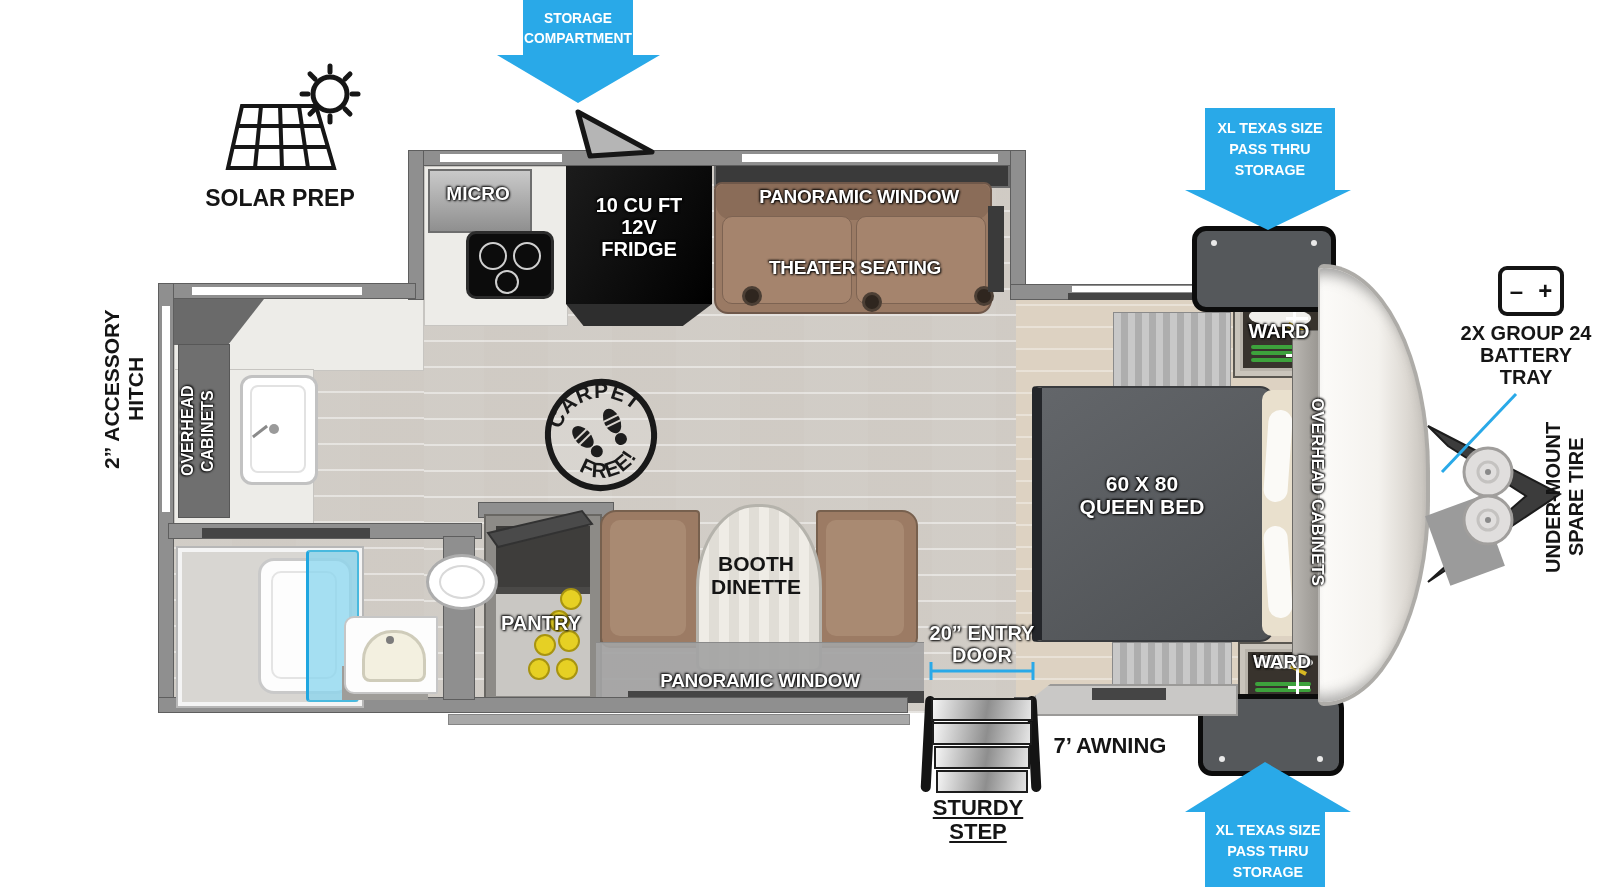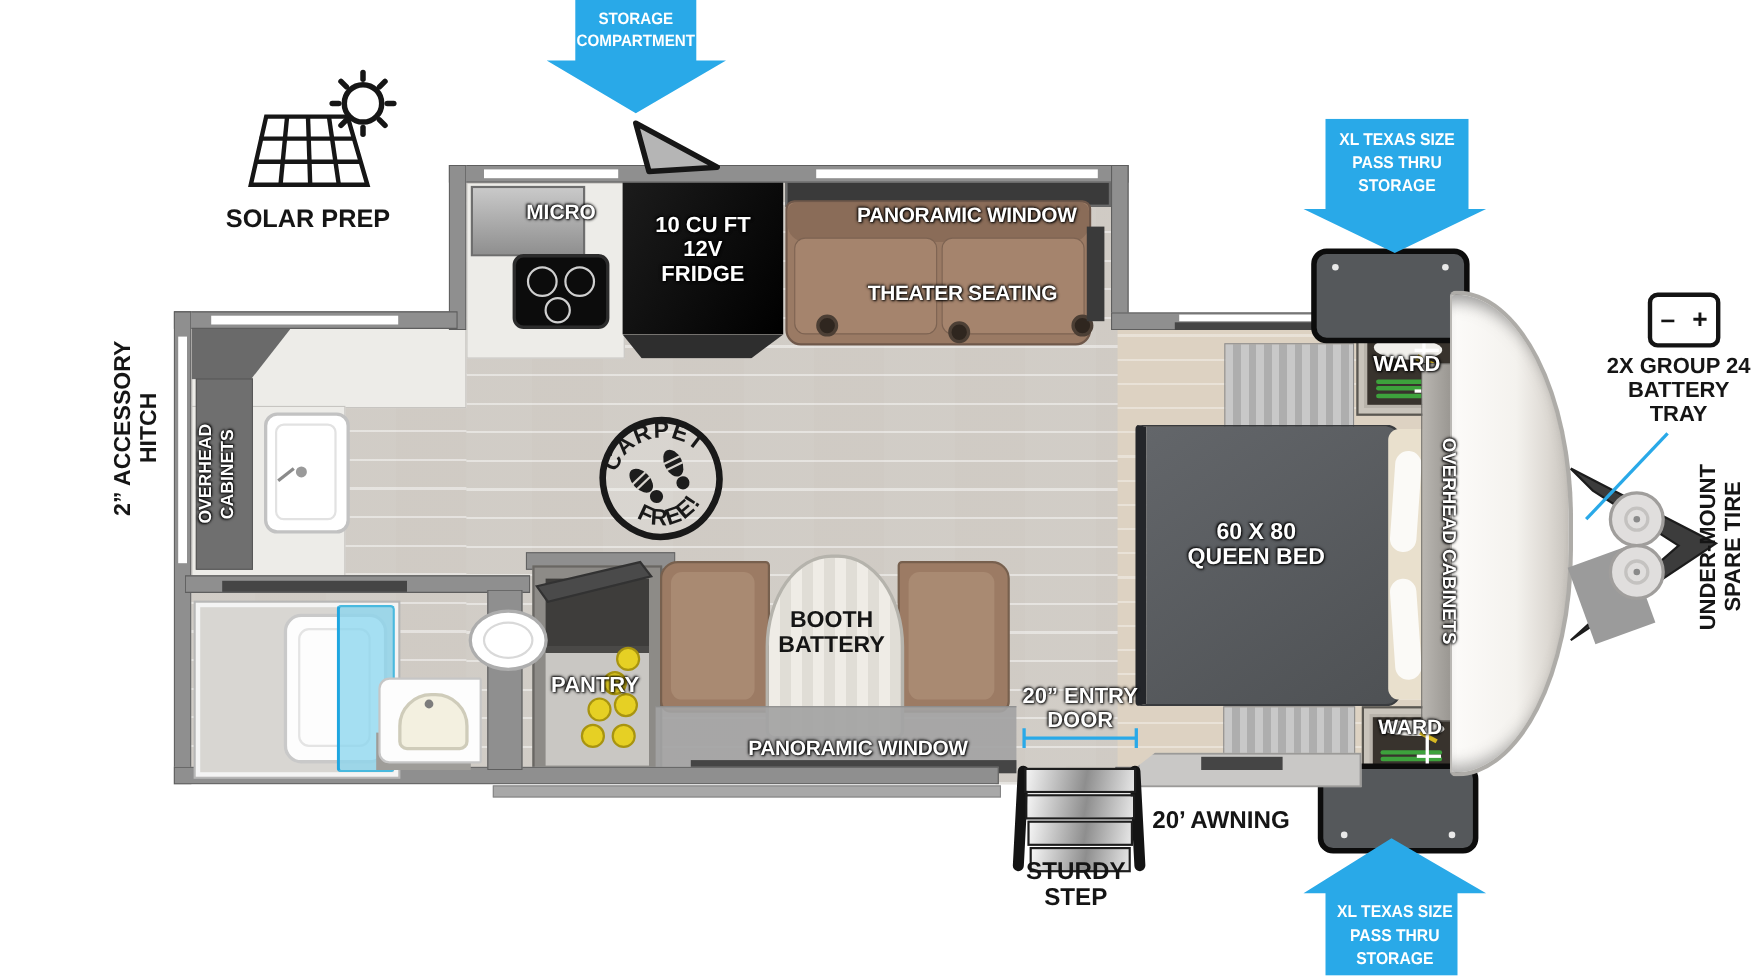--- a/index.html
+++ b/index.html
@@ -16,21 +16,21 @@
   .wall{position:absolute;background:#8f8f8f;box-shadow:inset 0 0 0 1px #5e5e5e;}
   .slot{position:absolute;background:#fff;}
   .dslot{position:absolute;background:#454545;}
   
   .lbl{position:absolute;font-weight:900;text-align:center;white-space:pre-line;line-height:1.1;
        color:#151515;transform-origin:center;}
   .wlbl{position:absolute;font-weight:900;text-align:center;white-space:pre-line;line-height:1.1;color:#fff;
        text-shadow:0 0 3px rgba(0,0,0,.85), 1px 1px 2px rgba(0,0,0,.85), -1px -1px 2px rgba(0,0,0,.85);}
   .vup{writing-mode:vertical-rl;transform:rotate(180deg);}   
   .vdown{writing-mode:vertical-rl;}                          
-  .cond{letter-spacing:-0.3px;padding-left:20px;}
+  .cond{letter-spacing:-0.3px;}
   
   .bluetxt{position:absolute;font-weight:900;color:#fff;text-align:center;white-space:pre-line;line-height:1.35;}
   
   .ward{position:absolute;background:#b8b3aa;border:2px solid #5a5751;box-shadow:inset 0 0 0 5px #c9c4bb;}
   .ward .inner{position:absolute;left:8px;right:8px;top:8px;bottom:8px;background:#38332d;overflow:hidden;}
   .ward .blob{position:absolute;left:8%;top:6%;width:82%;height:30%;background:#f0efeb;border-radius:45% 60% 50% 65%;}
   .ward .g{position:absolute;left:10%;width:78%;height:4px;background:#3da23c;border-radius:2px;}
   .ward .y{position:absolute;left:58%;top:34%;width:24%;height:9%;background:#d7b823;transform:rotate(28deg);}
   .ward .vline{position:absolute;left:66%;top:0;width:3px;height:100%;background:#fff;}
   .ward .tick{position:absolute;left:56%;width:22px;height:3px;background:#fff;}
@@ -280,37 +280,37 @@
   <div class="lbl vup" style="left:100px;top:294px;width:56px;height:190px;font-size:21px;line-height:1.15;">2” ACCESSORY
 HITCH</div>
 
   <div class="wlbl" style="left:924px;top:622px;width:116px;font-size:20px;">20” ENTRY
 DOOR</div>
   <svg class="abs" style="left:926px;top:660px;" width="112" height="22" viewBox="0 0 112 22">
     <line x1="5" y1="11" x2="107" y2="11" stroke="#29a9e8" stroke-width="3"></line>
     <line x1="5" y1="2" x2="5" y2="20" stroke="#29a9e8" stroke-width="3"></line>
     <line x1="107" y1="2" x2="107" y2="20" stroke="#29a9e8" stroke-width="3"></line>
   </svg>
-  <div class="lbl" style="left:918px;top:780px;width:120px;font-size:22px;">STURDY
+  <div class="lbl" style="left:918px;top:796px;width:120px;font-size:22px;text-decoration:underline;">STURDY
 STEP</div>
-  <div class="lbl" style="left:1030px;top:734px;width:160px;font-size:22px;">20’ AWNING</div>
-
-  <div class="wlbl" style="left:428px;top:184px;width:100px;font-size:19px;padding-left:32px;">MICRO</div>
+  <div class="lbl" style="left:1030px;top:734px;width:160px;font-size:22px;">7’ AWNING</div>
+
+  <div class="wlbl" style="left:428px;top:184px;width:100px;font-size:19px;">MICRO</div>
   <div class="wlbl" style="left:568px;top:194px;width:142px;font-size:20px;">10 CU FT
 12V
 FRIDGE</div>
   <div class="wlbl cond" style="left:714px;top:187px;width:290px;font-size:19px;">PANORAMIC WINDOW</div>
   <div class="wlbl cond" style="left:730px;top:258px;width:250px;font-size:19px;">THEATER SEATING</div>
   <div class="wlbl" style="left:1233px;top:320px;width:92px;font-size:20px;">WARD</div>
   <div class="wlbl" style="left:1238px;top:652px;width:88px;font-size:19px;">WARD</div>
   <div class="wlbl" style="left:1042px;top:472px;width:200px;font-size:21px;">60 X 80
 QUEEN BED</div>
   <div class="wlbl vdown" style="left:1292px;top:334px;width:34px;height:316px;font-size:17px;text-align:center;">OVERHEAD CABINETS</div>
   <div class="lbl" style="left:698px;top:552px;width:116px;font-size:21px;">BOOTH
-BATTERY</div>
+DINETTE</div>
   <div class="wlbl cond" style="left:598px;top:671px;width:324px;font-size:19px;">PANORAMIC WINDOW</div>
   <div class="wlbl" style="left:486px;top:612px;width:110px;font-size:20px;">PANTRY</div>
   <div class="wlbl vup" style="left:178px;top:352px;width:50px;height:158px;font-size:16px;line-height:1.25;">OVERHEAD
 CABINETS</div>
 
   <div class="abs" style="left:540px;top:374px;width:122px;height:122px;transform:rotate(-14deg);">
     <svg width="122" height="122" viewBox="0 0 122 122">
       <circle cx="61" cy="61" r="53" fill="rgba(252,252,250,.18)" stroke="#191919" stroke-width="6"></circle>
       <path id="arcTop" d="M 17,68 A 44,44 0 0 1 105,68" fill="none"></path>
       <path id="arcBot" d="M 23,76 A 40,40 0 0 0 99,76" fill="none"></path>

